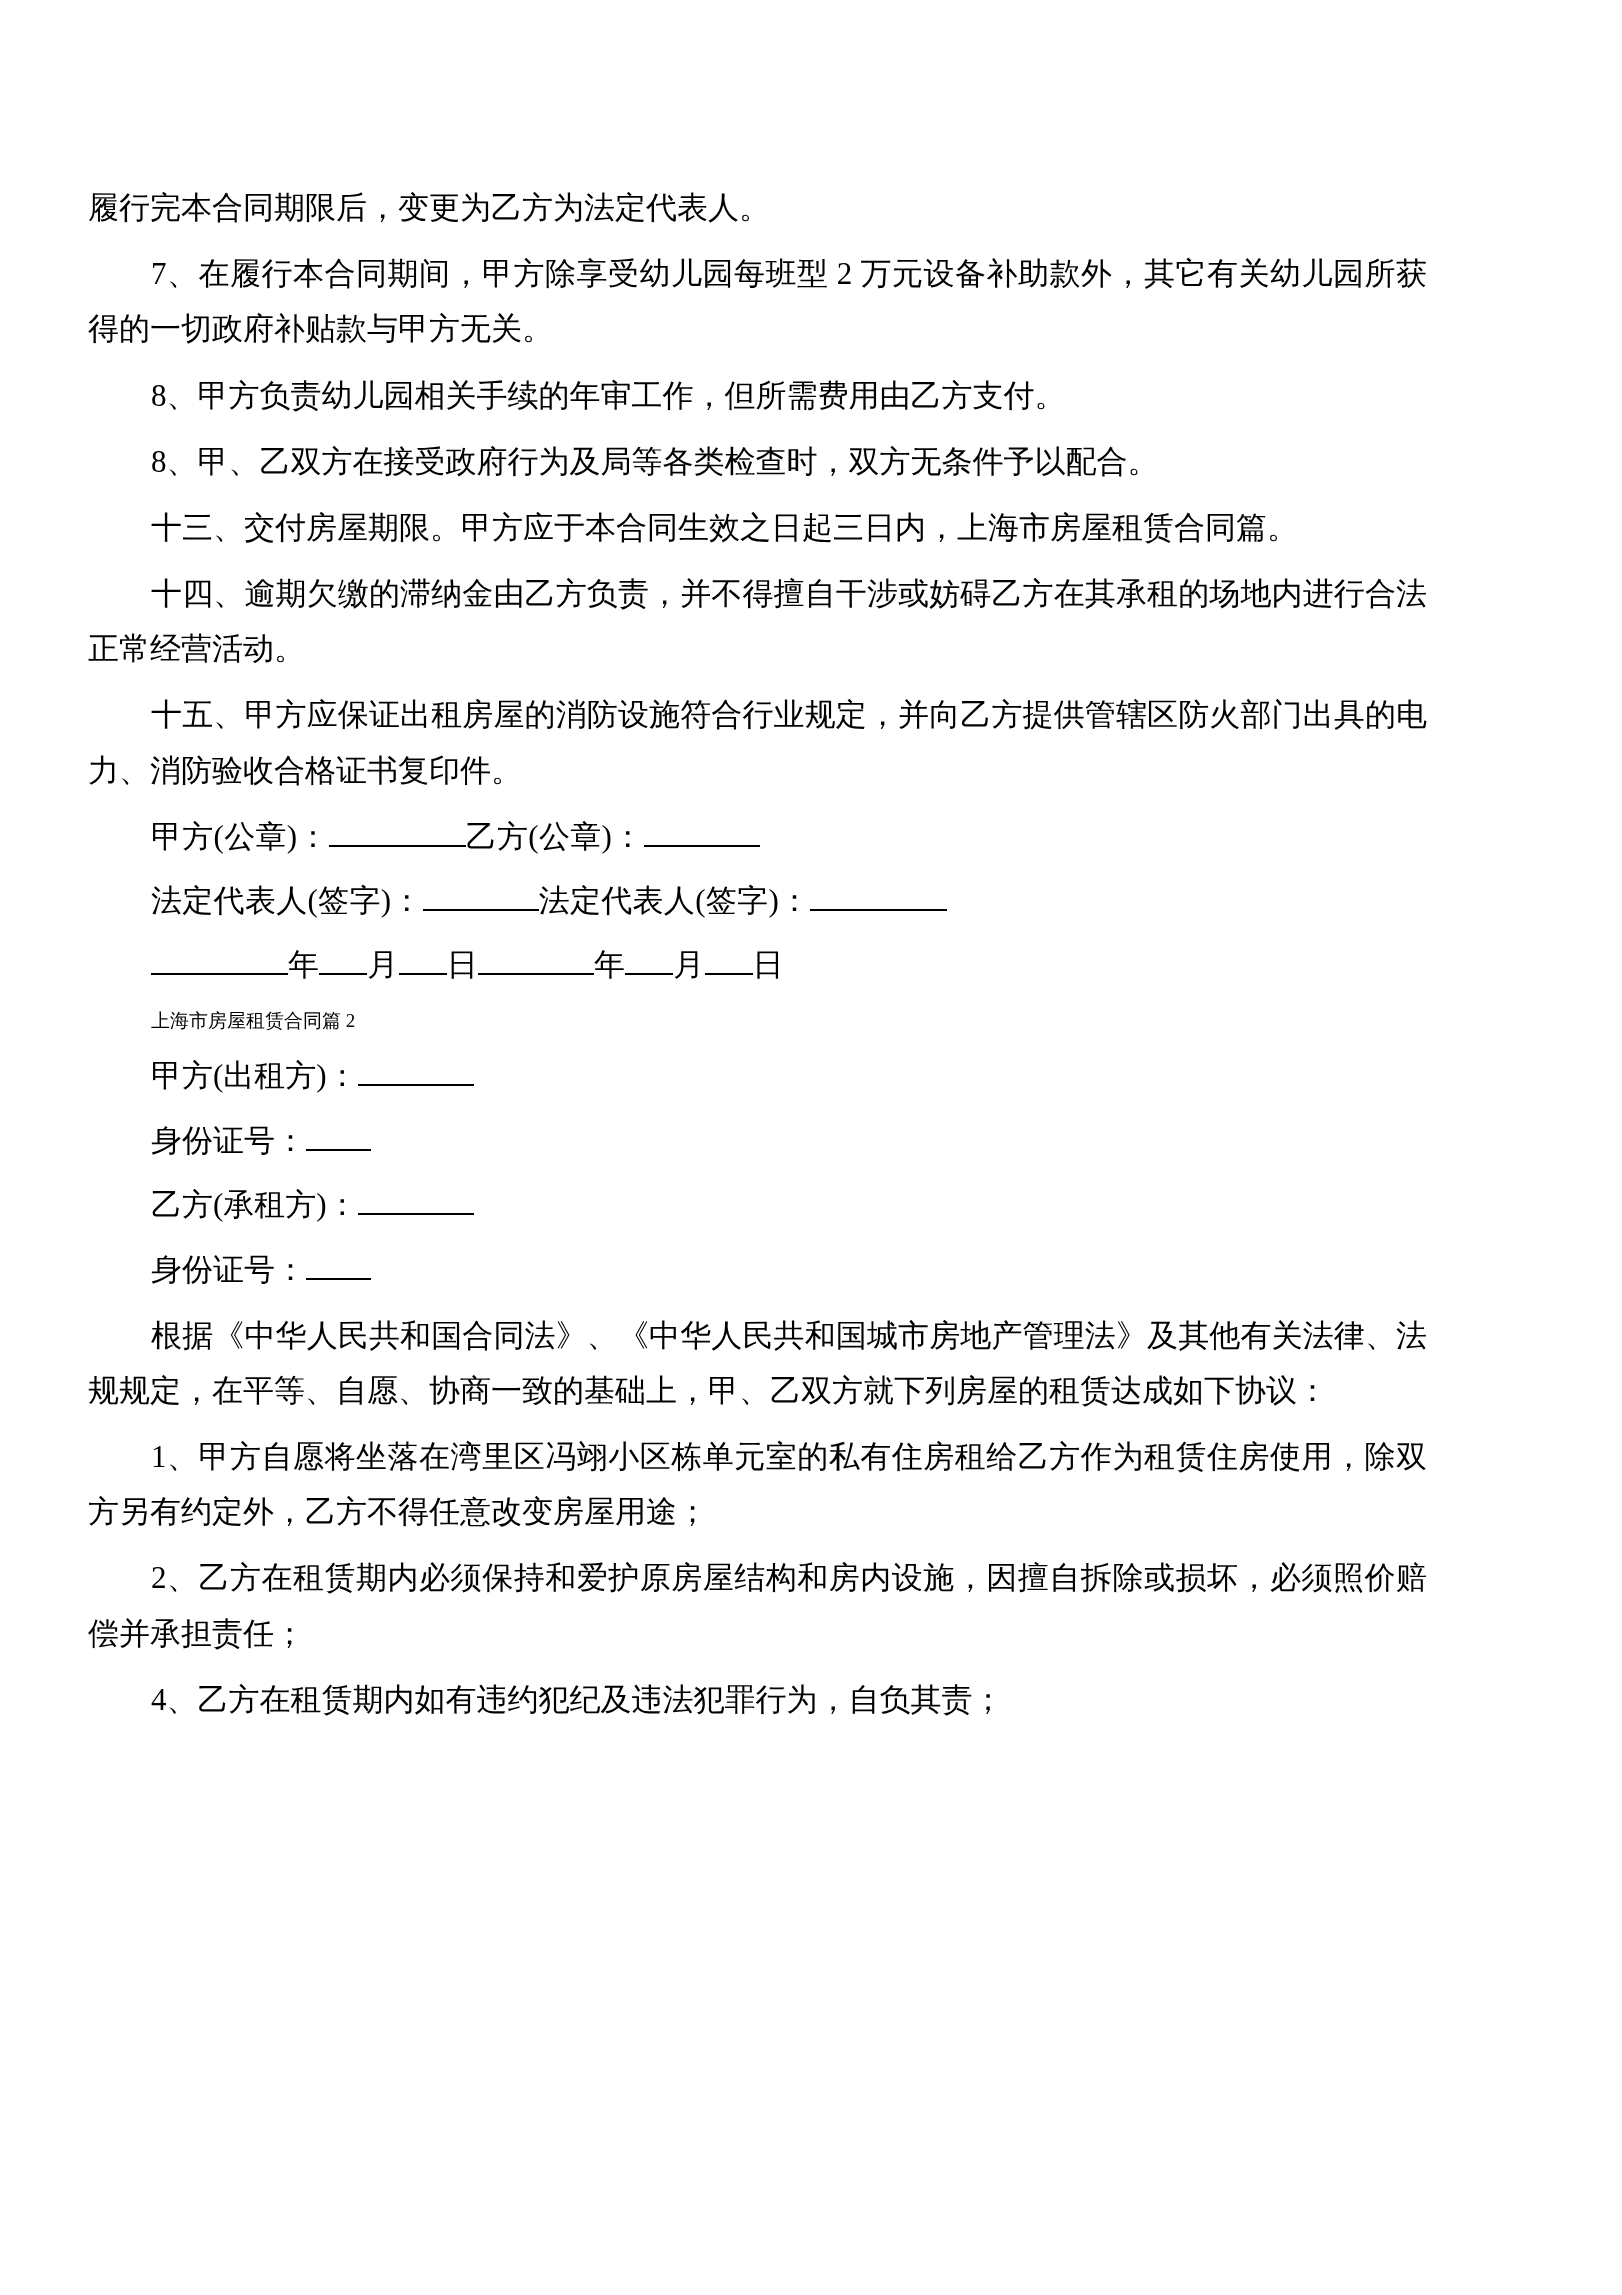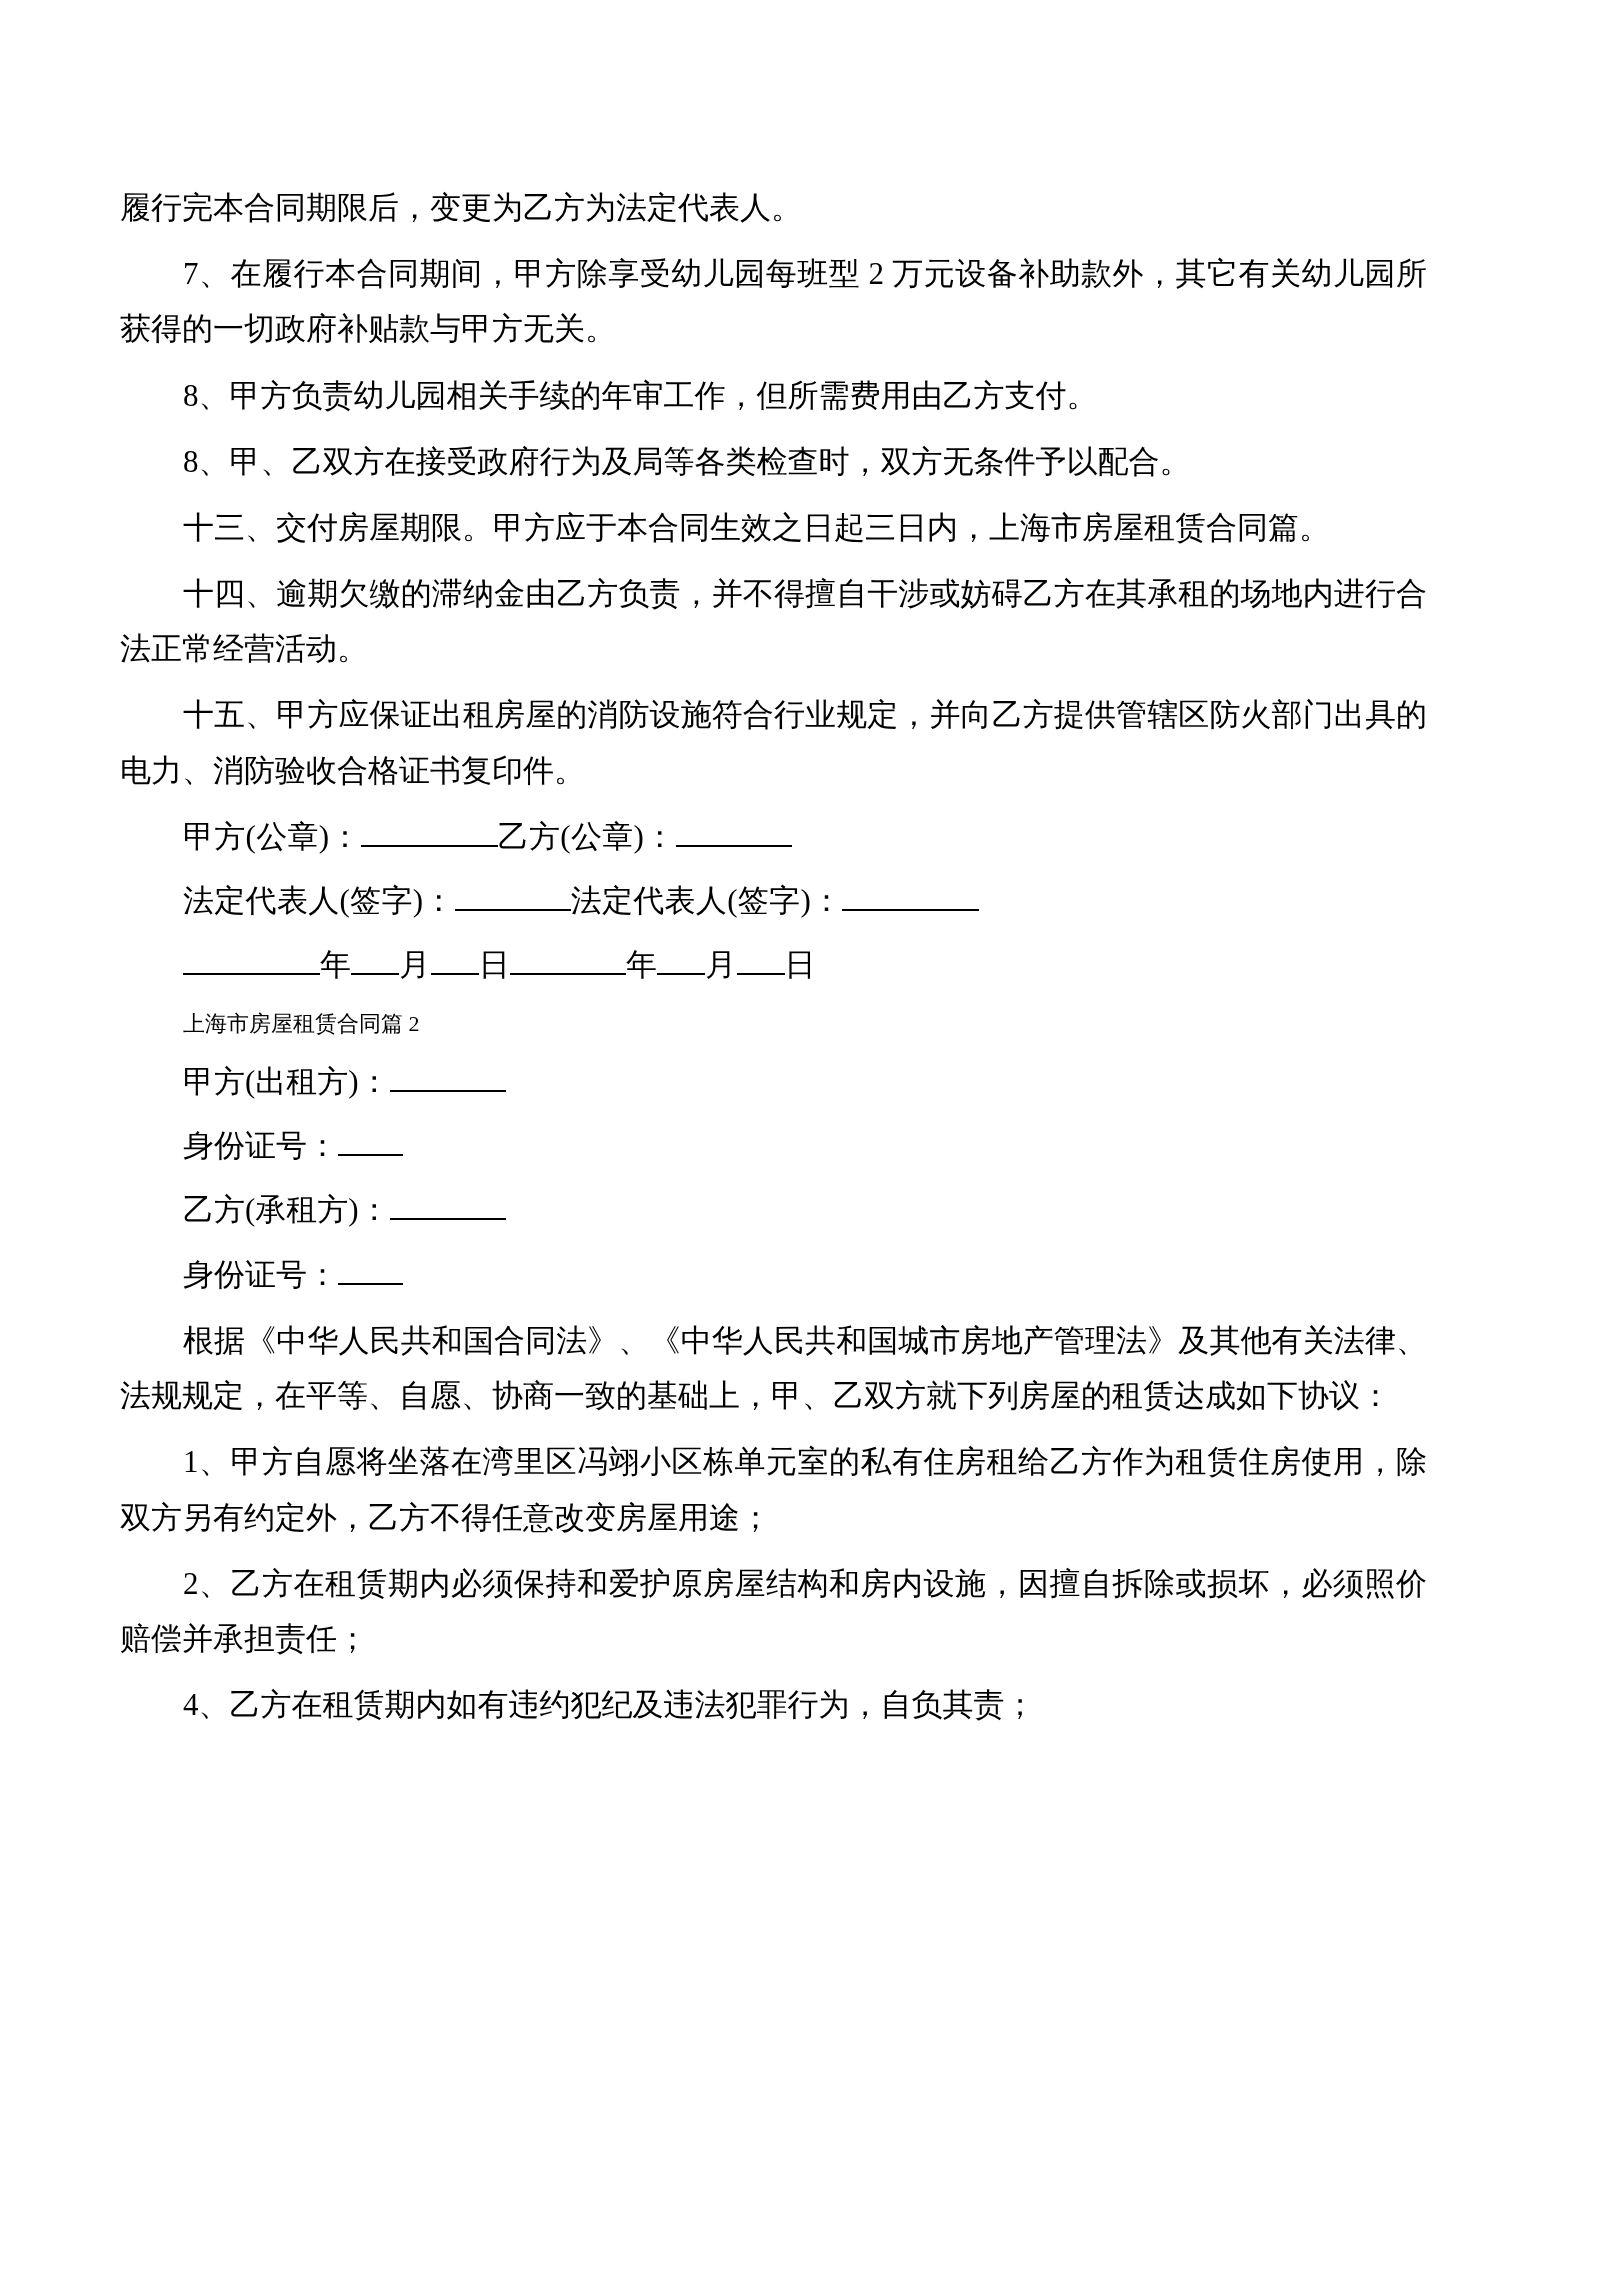--- a/index.html
+++ b/index.html
@@ -11,21 +11,21 @@
   body {
     font-family: "Liberation Serif", "DejaVu Serif", serif;
     color: #000000;
   }
   .page {
     position: relative;
     width: 1623px;
     height: 1993px;
     background: #ffffff;
     box-sizing: border-box;
-    padding: 180px 196px 164px 120px;
+    padding: 180px 196px 164px 88px;
     overflow: hidden;
   }
   .doc {
     font-size: 31px;
     line-height: 1.78;
     text-align: justify;
     text-justify: inter-ideograph;
   }
   p {
     margin: 0 0 11px 0;
@@ -42,21 +42,21 @@
     vertical-align: baseline;
   }
   .b-lg { width: 137px; }
   .b-md { width: 116px; }
   .b-sm { width: 65px; }
   .b-xs { width: 48px; }
   .sig-line {
     letter-spacing: 0.3px;
   }
   .heading-sub {
-    font-size: 22px;
+    font-size: 19px;
   }
   .tight {
     margin-bottom: 9.2px;
   }
 </style>
 </head>
 <body>
 
 <div class="page">
   <div class="doc">

